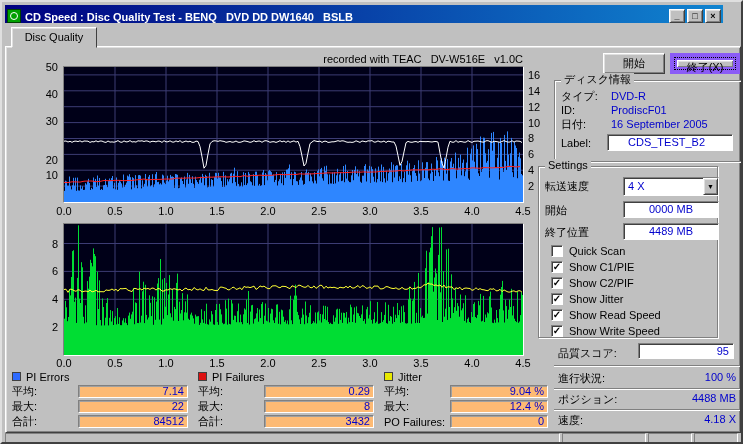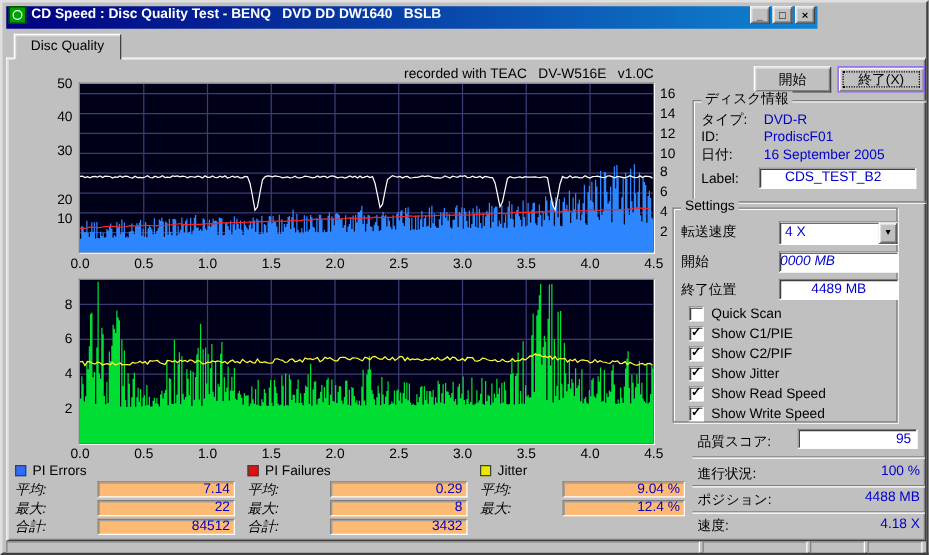--- a/index.html
+++ b/index.html
@@ -7,23 +7,23 @@
   .window{
     position:relative;width:743px;height:444px;background:#c0c0c0;
     border:2px solid;border-color:#dfdfdf #404040 #404040 #dfdfdf;
     font-family:"Liberation Sans",sans-serif;font-size:11px;color:#000;
     overflow:hidden;
   }
   .abs{position:absolute;}
   .pre{white-space:pre;}
   .blue{color:#0000cc;}
   .titlebar{
-    position:absolute;left:3px;top:3px;width:649px;height:18px;
+    position:absolute;left:3px;top:3px;width:718px;height:18px;
     background:linear-gradient(90deg,#000080,#1084d0);
-    display:flex;align-items:flex-start;color:#fff;font-weight:bold;
+    display:flex;align-items:flex-end;color:#fff;font-weight:bold;
     padding:0 2px;white-space:pre;
   }
   .app-icon{width:14px;height:14px;margin-right:4px;background:#00a000;border:1px solid #004000;
     display:flex;align-items:center;justify-content:center;flex:none;}
   .app-icon i{display:block;width:8px;height:8px;border:1px solid #fff;border-radius:50%;}
   .tb-btns{margin-left:auto;display:flex;gap:2px;}
   .tb-btn{
     width:16px;height:14px;background:#c0c0c0;
     border:1px solid;border-color:#fff #404040 #404040 #fff;
     box-shadow:inset 1px 1px 0 #dfdfdf, inset -1px -1px 0 #808080;
@@ -43,21 +43,21 @@
   }
   .chartbox{border:1px solid;border-color:#808080 #fff #fff #808080;}
   .chartbox svg{display:block;}
   .yticks span{position:absolute;height:12px;line-height:12px;}
   .yticks-left span{right:2px;}
   .yticks-right span{left:2px;}
   .xticks span{position:absolute;top:0;width:22px;text-align:center;}
   .btn{background:#c0c0c0;border:1px solid;border-color:#fff #404040 #404040 #fff;
     box-shadow:inset 1px 1px 0 #dfdfdf, inset -1px -1px 0 #808080;
     text-align:center;font-size:11px;padding:0;font-family:"Liberation Sans",sans-serif;}
-  .btn-default{border:1px solid #8b5cf6;
+  .btn-default{border:7px solid #8b5cf6;
     box-shadow:inset 1px 1px 0 #fff, inset -1px -1px 0 #808080, inset 2px 2px 0 #dfdfdf;
     outline:1px dotted #000;outline-offset:-5px;}
   .sunken{background:#fff;border:1px solid;border-color:#808080 #fff #fff #808080;
     box-shadow:inset 1px 1px 0 #404040;}
   .sunken-gray{background:#fdba74;border:1px solid;border-color:#808080 #fff #fff #808080;
     box-shadow:inset 1px 1px 0 #a0a0a0;}
   .group{position:absolute;border:1px solid #808080;
     box-shadow:1px 1px 0 #fff, inset 1px 1px 0 #fff;}
   .group-label{position:absolute;top:-8px;left:6px;background:#c0c0c0;padding:0 3px;line-height:13px;}
   .checkbox{width:12px;height:12px;background:#fff;flex:none;
@@ -68,21 +68,21 @@
   .check-row{position:absolute;left:12px;display:flex;align-items:center;gap:6px;height:14px;}
   .combo{display:flex;align-items:stretch;}
   .combo .combo-text{flex:1;padding:1px 0 0 4px;line-height:14px;}
   .combo .combo-arrow{width:15px;background:#c0c0c0;border:1px solid;border-color:#fff #404040 #404040 #fff;
     box-shadow:inset 1px 1px 0 #dfdfdf, inset -1px -1px 0 #808080;
     display:flex;align-items:center;justify-content:center;font-size:7px;}
   .stat-group{position:absolute;}
   .stat-header{display:flex;align-items:center;gap:5px;height:13px;margin-bottom:1px;}
   .swatch{width:9px;height:9px;border:1px solid #404040;flex:none;}
   .stat-row{display:flex;align-items:center;height:15px;}
-  .stat-label{width:66px;flex:none;font-style:italic;}
+  .stat-label{width:66px;flex:none;}
   .stat-value{flex:1;height:13px;line-height:11px;text-align:right;padding-right:3px;}
   .etched-h{border-top:1px solid #808080;border-bottom:1px solid #fff;height:2px;}
   .info-row{position:absolute;left:6px;height:13px;line-height:13px;}
   .prow{position:absolute;left:556px;width:178px;height:14px;display:flex;justify-content:space-between;gap:25px;}
   .statusbar{position:absolute;left:3px;top:431px;width:733px;height:11px;display:flex;gap:2px;}
   .statusbar>div{border:1px solid;border-color:#808080 #fff #fff #808080;background:#c0c0c0;}
 </style>
 </head>
 <body>
 
@@ -241,20 +241,24 @@
       <span>Jitter</span>
     </div>
     <div class="stat-row">
         <span class="stat-label">平均:</span>
       <span class="stat-value sunken-gray blue">9.04 %</span>
       </div>
     <div class="stat-row">
         <span class="stat-label">最大:</span>
       <span class="stat-value sunken-gray blue">12.4 %</span>
       </div>
+    <div class="stat-row">
+        <span class="stat-label">PO Failures:</span>
+      <span class="stat-value sunken-gray blue">0</span>
+      </div>
   </div>
 
   <button class="btn abs" style="left:601px;top:51px;width:62px;height:21px;">開始</button>
   <button class="btn btn-default abs" style="left:668px;top:51px;width:70px;height:21px;">終了(X)</button>
 
   <div class="group" style="left:552px;top:78px;width:224px;height:82px;">
     <span class="group-label">ディスク情報</span>
     <span class="info-row" style="top:9px;">タイプ:</span>
     <span class="info-row blue" style="left:56px;top:9px;">DVD-R</span>
     <span class="info-row" style="top:23px;">ID:</span>
@@ -270,21 +274,21 @@
 
     <span class="info-row" style="top:13px;">転送速度</span>
     <div class="sunken combo abs" style="left:84px;top:10px;width:96px;height:19px;">
       <span class="combo-text blue">4 X</span>
       <span class="combo-arrow">
           <span>▼</span>
         </span>
     </div>
 
     <span class="info-row" style="top:37px;">開始</span>
-    <span class="sunken blue abs" style="left:84px;top:34px;width:96px;height:17px;line-height:15px;text-align:left;font-style:italic;">0000 MB</span>
+    <span class="sunken blue abs" style="left:84px;top:34px;width:96px;height:17px;line-height:15px;text-align:center;">0000 MB</span>
 
     <span class="info-row" style="top:59px;">終了位置</span>
     <span class="sunken blue abs" style="left:84px;top:56px;width:96px;height:17px;line-height:15px;text-align:center;">4489 MB</span>
 
     <div class="check-row" style="top:77px;">
       <span class="checkbox">
           <span class="check-glyph" style="visibility: hidden;">✓</span>
         </span>
       <span>Quick Scan</span>
     </div>

